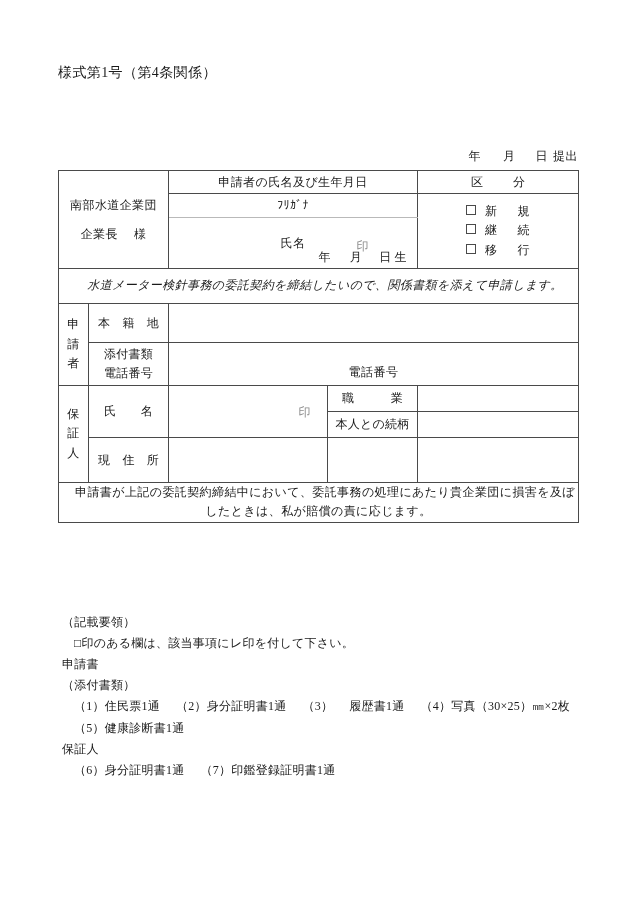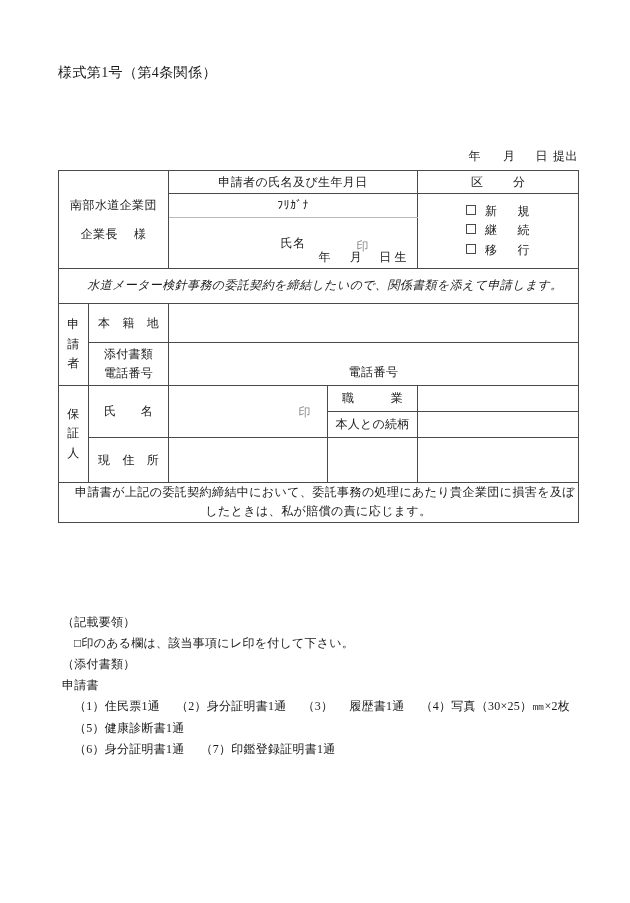--- a/index.html
+++ b/index.html
@@ -308,20 +308,21 @@
       <tr>
         <td class="statement" colspan="5" style="height:36px;"><span class="indent"></span><span>申請書が上記の委託契約締結中において、委託事務の処理にあたり貴企業団に損害を及ぼしたときは、私が賠償の責に応じます。</span></td>
       </tr>
 
     </tbody>
   </table>
 
   <div class="notes">
     <div class="l">（記載要領）</div>
     <div class="l"><span class="ind"></span><span>□印のある欄は、該当事項にレ印を付して下さい。</span></div>
+    <div class="l">申請書</div>
     <div class="l">（添付書類）</div>
-    <div class="l">申請書</div>
     <div class="wrapline"><span class="ind"></span><span>（1）住民票1通</span><span class="s2"></span><span>（2）身分証明書1通</span><span class="s2"></span><span>（3）</span><span class="s2"></span><span>履歴書1通</span><span class="s2"></span><span>（4）写真（30×25）㎜×2枚</span></div>
     <div class="l"><span class="ind"></span><span>（5）健康診断書1通</span></div>
+    <div class="l">保証人</div>
     <div class="l"><span class="ind"></span><span>（6）身分証明書1通</span><span class="s2"></span><span>（7）印鑑登録証明書1通</span></div>
   </div>
 
 </div>
 
 </body></html>

